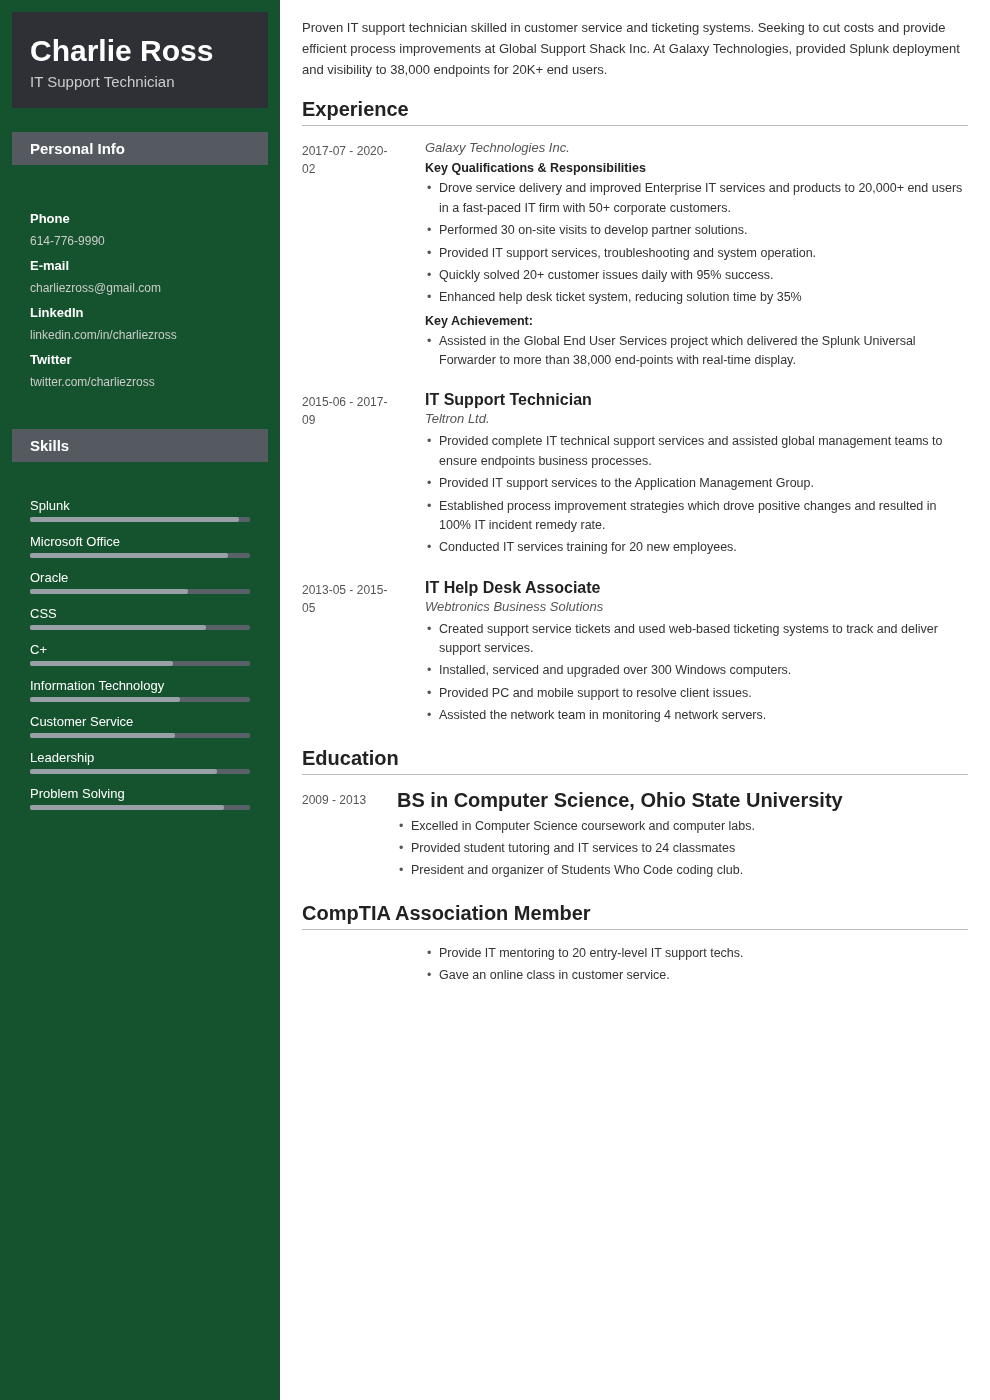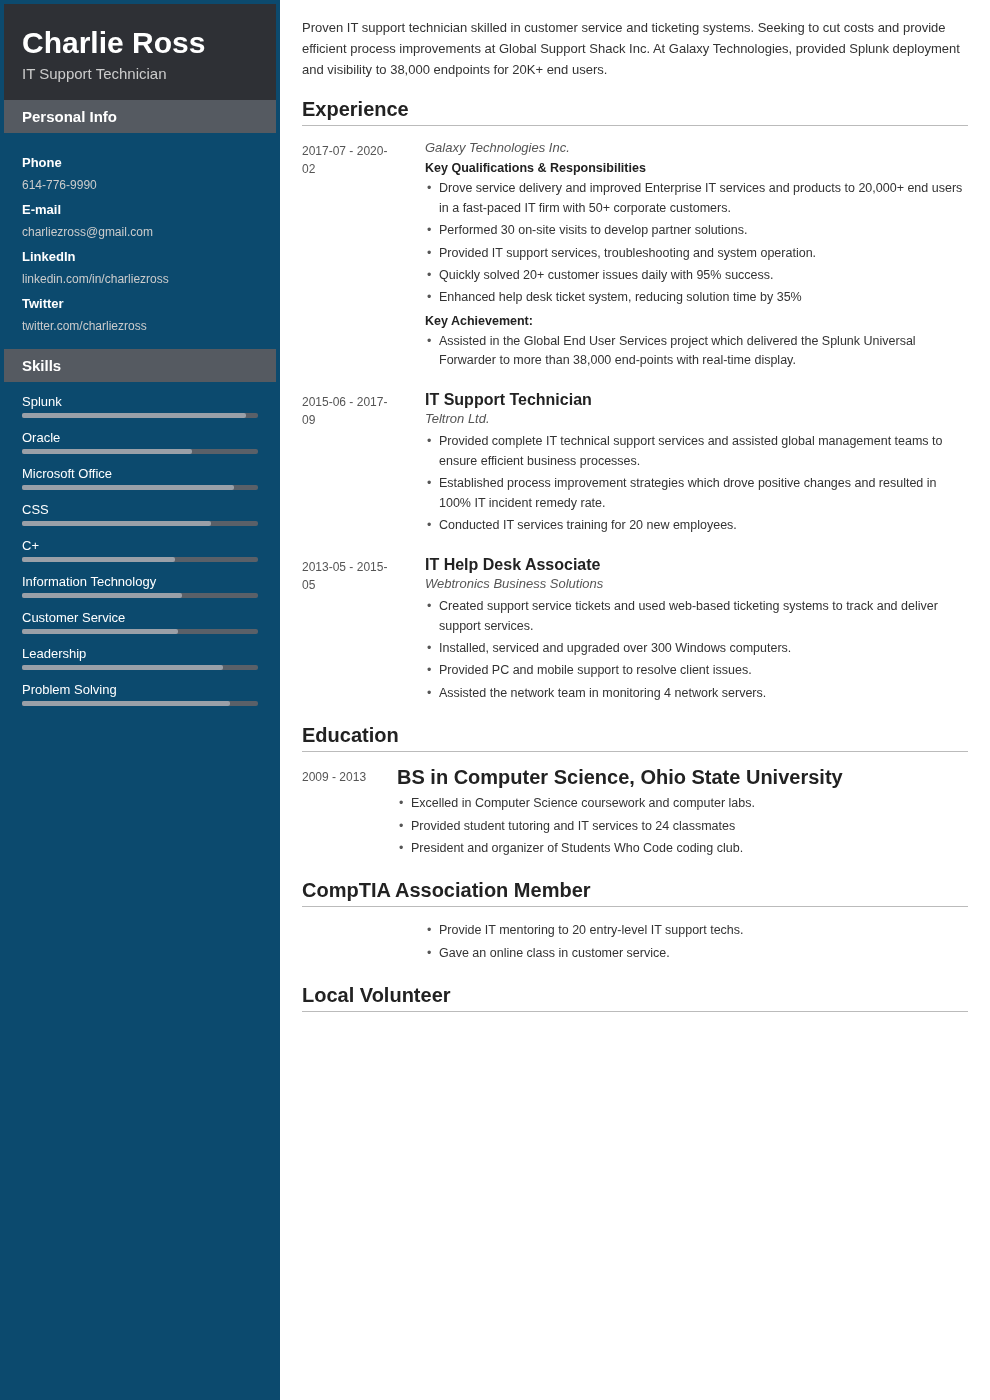--- a/index.html
+++ b/index.html
@@ -9,25 +9,26 @@
       display: flex;
       width: 990px;
       min-height: 1400px;
       background: #fff;
     }
 
     
     .sidebar {
       width: 280px;
       min-width: 280px;
-      background: #0c4a6e;
-      color: #fff;
-      padding: 4px;
+      background: #14532d;
+      color: #fff;
+      padding: 12px;
       display: flex;
       flex-direction: column;
+      gap: 24px;
     }
 
     .sidebar-header {
       background: #2e3035;
       padding: 22px 18px 18px 18px;
     }
 
     .sidebar-header .name {
       font-size: 30px;
       font-weight: bold;
@@ -245,29 +246,29 @@
   <div class="sidebar-section-title">Skills</div>
 
   <div class="skills-section" id="skills-container">
   <div class="skill-item">
     <div class="skill-name">Splunk</div>
     <div class="skill-bar-bg">
       <div class="skill-bar-fill" style="width:95%"></div>
     </div>
   </div>
       <div class="skill-item">
+    <div class="skill-name">Microsoft Office</div>
+    <div class="skill-bar-bg">
+      <div class="skill-bar-fill" style="width:90%"></div>
+    </div>
+  </div>
+      <div class="skill-item">
     <div class="skill-name">Oracle</div>
     <div class="skill-bar-bg">
       <div class="skill-bar-fill" style="width:72%"></div>
-    </div>
-  </div>
-      <div class="skill-item">
-    <div class="skill-name">Microsoft Office</div>
-    <div class="skill-bar-bg">
-      <div class="skill-bar-fill" style="width:90%"></div>
     </div>
   </div>
       <div class="skill-item">
     <div class="skill-name">CSS</div>
     <div class="skill-bar-bg">
       <div class="skill-bar-fill" style="width:80%"></div>
     </div>
   </div>
       <div class="skill-item">
     <div class="skill-name">C+</div>
@@ -327,21 +328,22 @@
             <li>Assisted in the Global End User Services project which delivered the Splunk Universal Forwarder to more than 38,000 end-points with real-time display.</li>
           </ul>
     </div>
   </div>
       <div class="exp-entry">
     <div class="exp-dates">2015-06 - 2017-09</div>
     <div class="exp-content">
       <div class="exp-job-title">IT Support Technician</div>
       <div class="exp-company">Teltron Ltd.</div>
       <ul class="exp-bullets">
-            <li>Provided complete IT technical support services and assisted global management teams to ensure efficient business processes.</li>
+            <li>Provided complete IT technical support services and assisted global management teams to ensure endpoints business processes.</li>
+            <li>Provided IT support services to the Application Management Group.</li>
             <li>Established process improvement strategies which drove positive changes and resulted in 100% IT incident remedy rate.</li>
             <li>Conducted IT services training for 20 new employees.</li>
           </ul>
     </div>
   </div>
       <div class="exp-entry">
     <div class="exp-dates">2013-05 - 2015-05</div>
     <div class="exp-content">
       <div class="exp-job-title">IT Help Desk Associate</div>
       <div class="exp-company">Webtronics Business Solutions</div>
@@ -378,16 +380,15 @@
   <div class="exp-dates"></div>
   <div class="exp-content">
     <ul class="exp-bullets">
             <li>Provide IT mentoring to 20 entry-level IT support techs.</li>
             <li>Gave an online class in customer service.</li>
           </ul>
   </div>
 </div>
     </div>
 
-  <div class="section-title">Local Volunteer</div>
 
 
 </div>
 
 </body></html>

